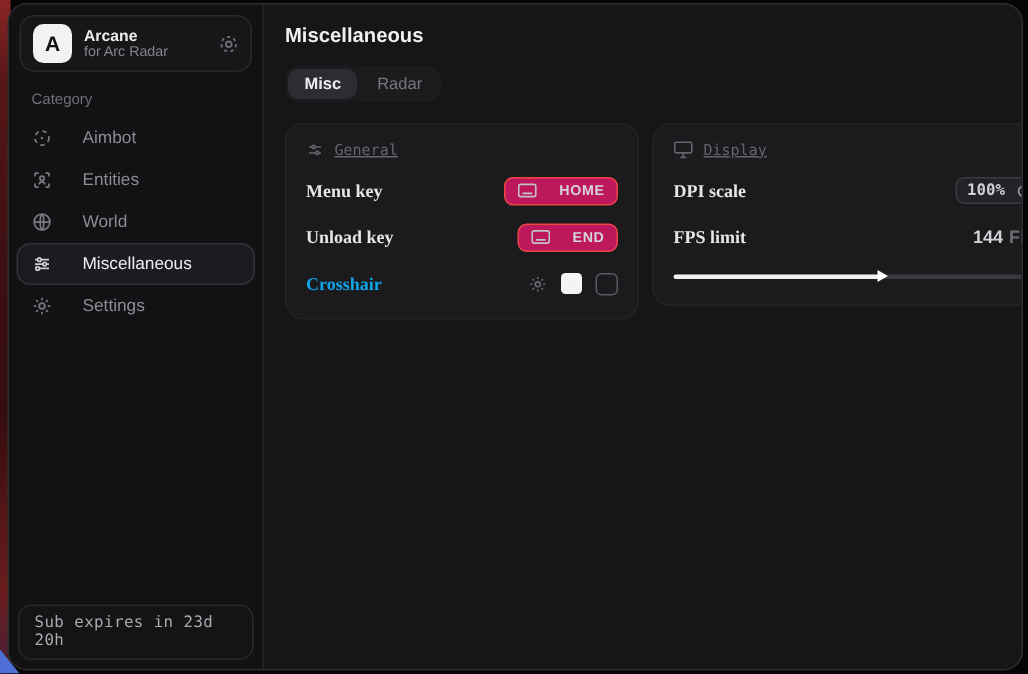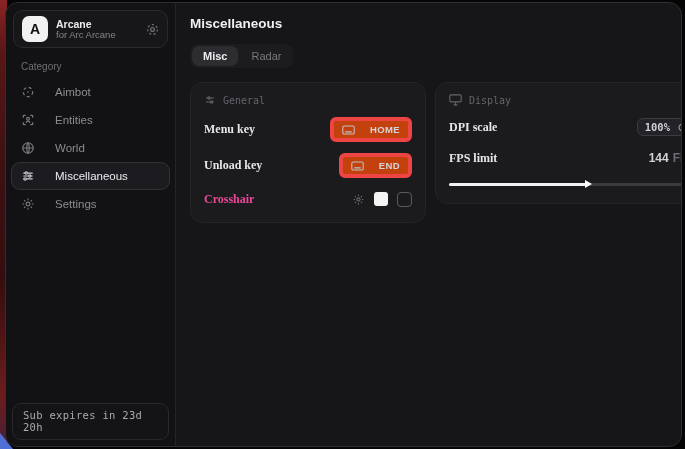--- a/index.html
+++ b/index.html
@@ -57,28 +57,28 @@
   .tab { padding:4px 11px; border-radius:7px; font-size:11px; color:#77777e;
     cursor:pointer; }
   .tab.active { background:#2d2d31; color:#ededf0; font-weight:bold; }
 
   .panels { display:flex; gap:9px; margin-top:14px; align-items:flex-start; }
   .panel { background:#1b1b1e; border:1px solid #242428; border-radius:12px;
     padding:11px 13px 13px 13px; }
   .panel.general { width:236px; }
   .panel.display { width:275px; }
   .panel-head { display:flex; align-items:center; gap:7px; color:#64646b;
-    font-family:"DejaVu Sans Mono", monospace; font-size:10px; }
+    font-family:"DejaVu Sans Mono", monospace; font-size:10px;text-decoration:underline; }
   .row { display:flex; align-items:center; justify-content:space-between;
     margin-top:11px; min-height:20px; }
   .row-label { color:#e6e6e9; font-size:12px; font-weight:bold;font-family:Liberation Serif, serif; }
-  .row-label.dim { color:#ec4899; }
-
-  .keybtn { display:inline-flex; align-items:center; gap:15px; background:#c2410c;
-    border:4px solid #ef4444; border-radius:6px; padding:3px 8px; color:#d5d5d9;
+  .row-label.dim { color:#0ea5e9; }
+
+  .keybtn { display:inline-flex; align-items:center; gap:15px; background:#be185d;
+    border:1px solid #ef4444; border-radius:6px; padding:3px 8px; color:#d5d5d9;
     font-size:9.5px; font-weight:bold; letter-spacing:.4px; cursor:pointer; }
   .keybtn .kicon { display:flex; color:#c2c2c7; }
 
   .crosshair-ctrls { display:flex; align-items:center; gap:9px; }
   .mini-gear { color:#6a6a71; display:flex; cursor:pointer; }
   .swatch { width:14px; height:14px; border-radius:3px; background:#f4f4f5;
     cursor:pointer; }
   .checkbox { width:15px; height:15px; border-radius:4px;
     border:1.5px solid #5a5a61; background:transparent; cursor:pointer; }
 
@@ -112,21 +112,21 @@
   <div class="bg-cursor"></div>
 
   <div class="window">
 
     <aside class="sidebar">
 
       <div class="app-card">
         <div class="logo">A</div>
         <div class="app-meta">
           <div class="app-name">Arcane</div>
-          <div class="app-tag">for Arc Arcane</div>
+          <div class="app-tag">for Arc Radar</div>
         </div>
         <span class="app-sync">
           <svg width="13" height="13" viewBox="0 0 24 24" fill="none" stroke="currentColor" stroke-width="2.4">
             <circle cx="12" cy="12" r="9" stroke-dasharray="4 4"></circle>
             <circle cx="12" cy="12" r="3.5"></circle>
           </svg>
         </span>
       </div>
 
       <div class="cat-label">Category</div>

